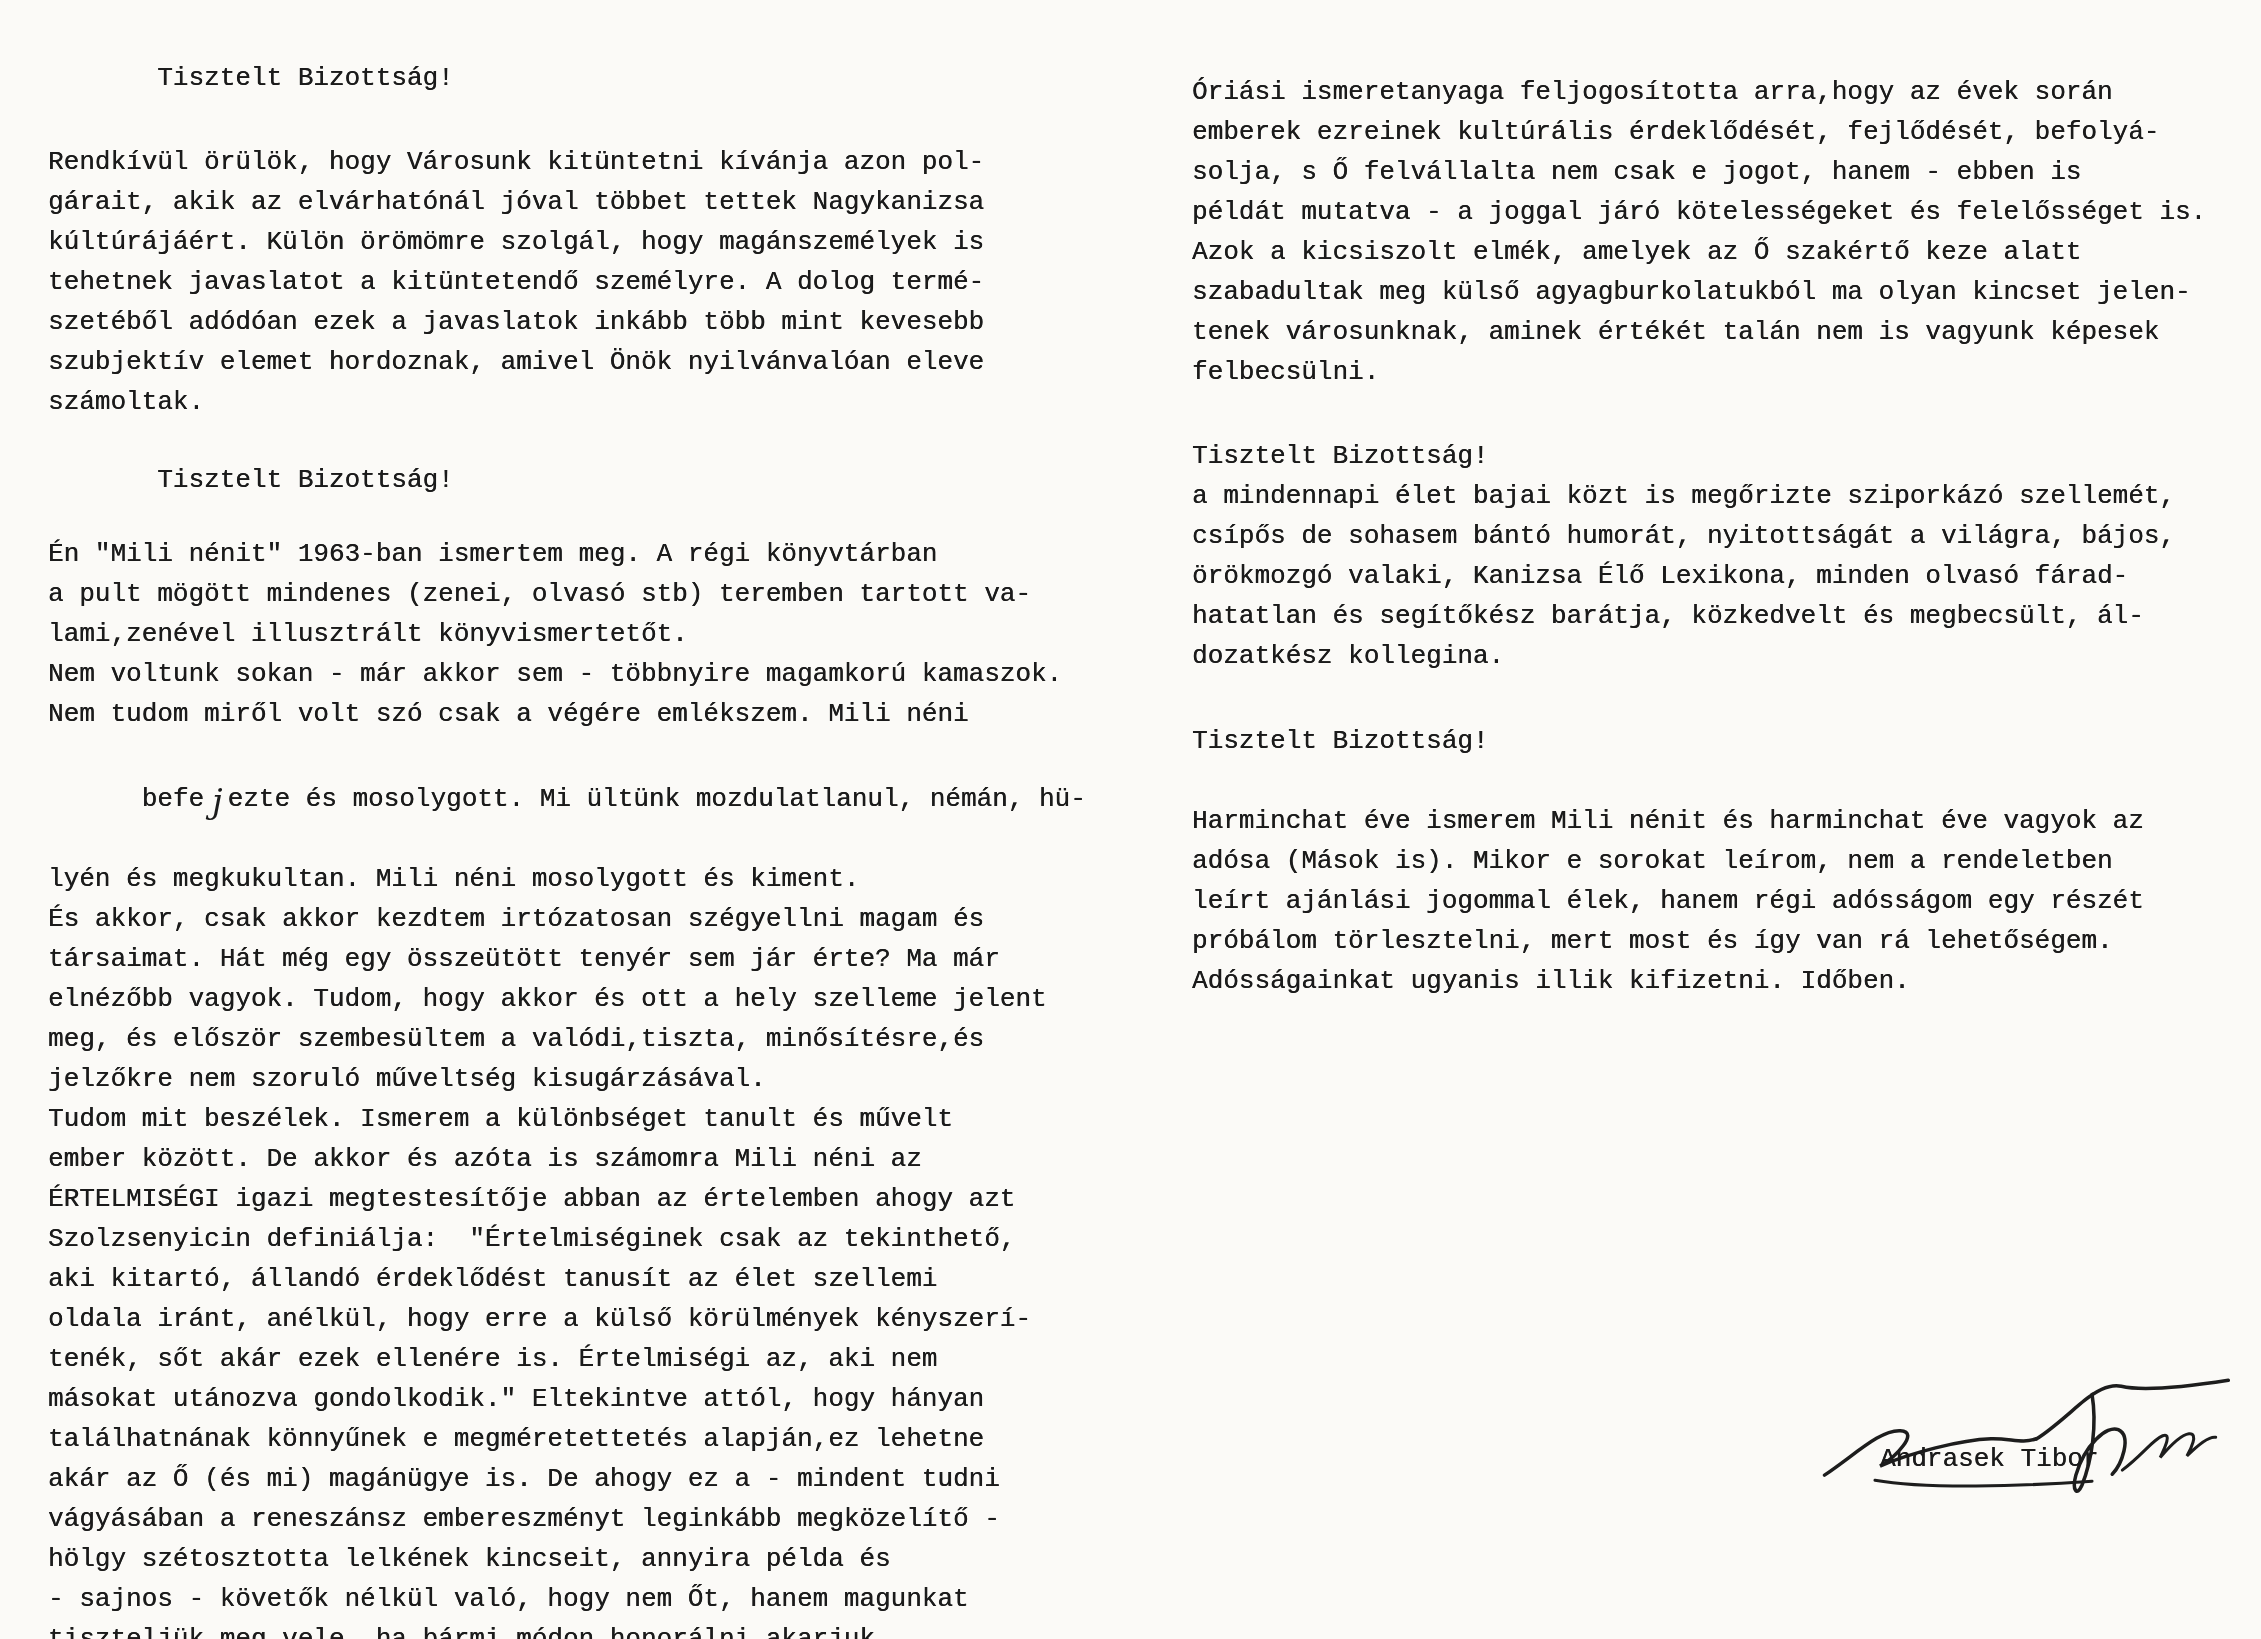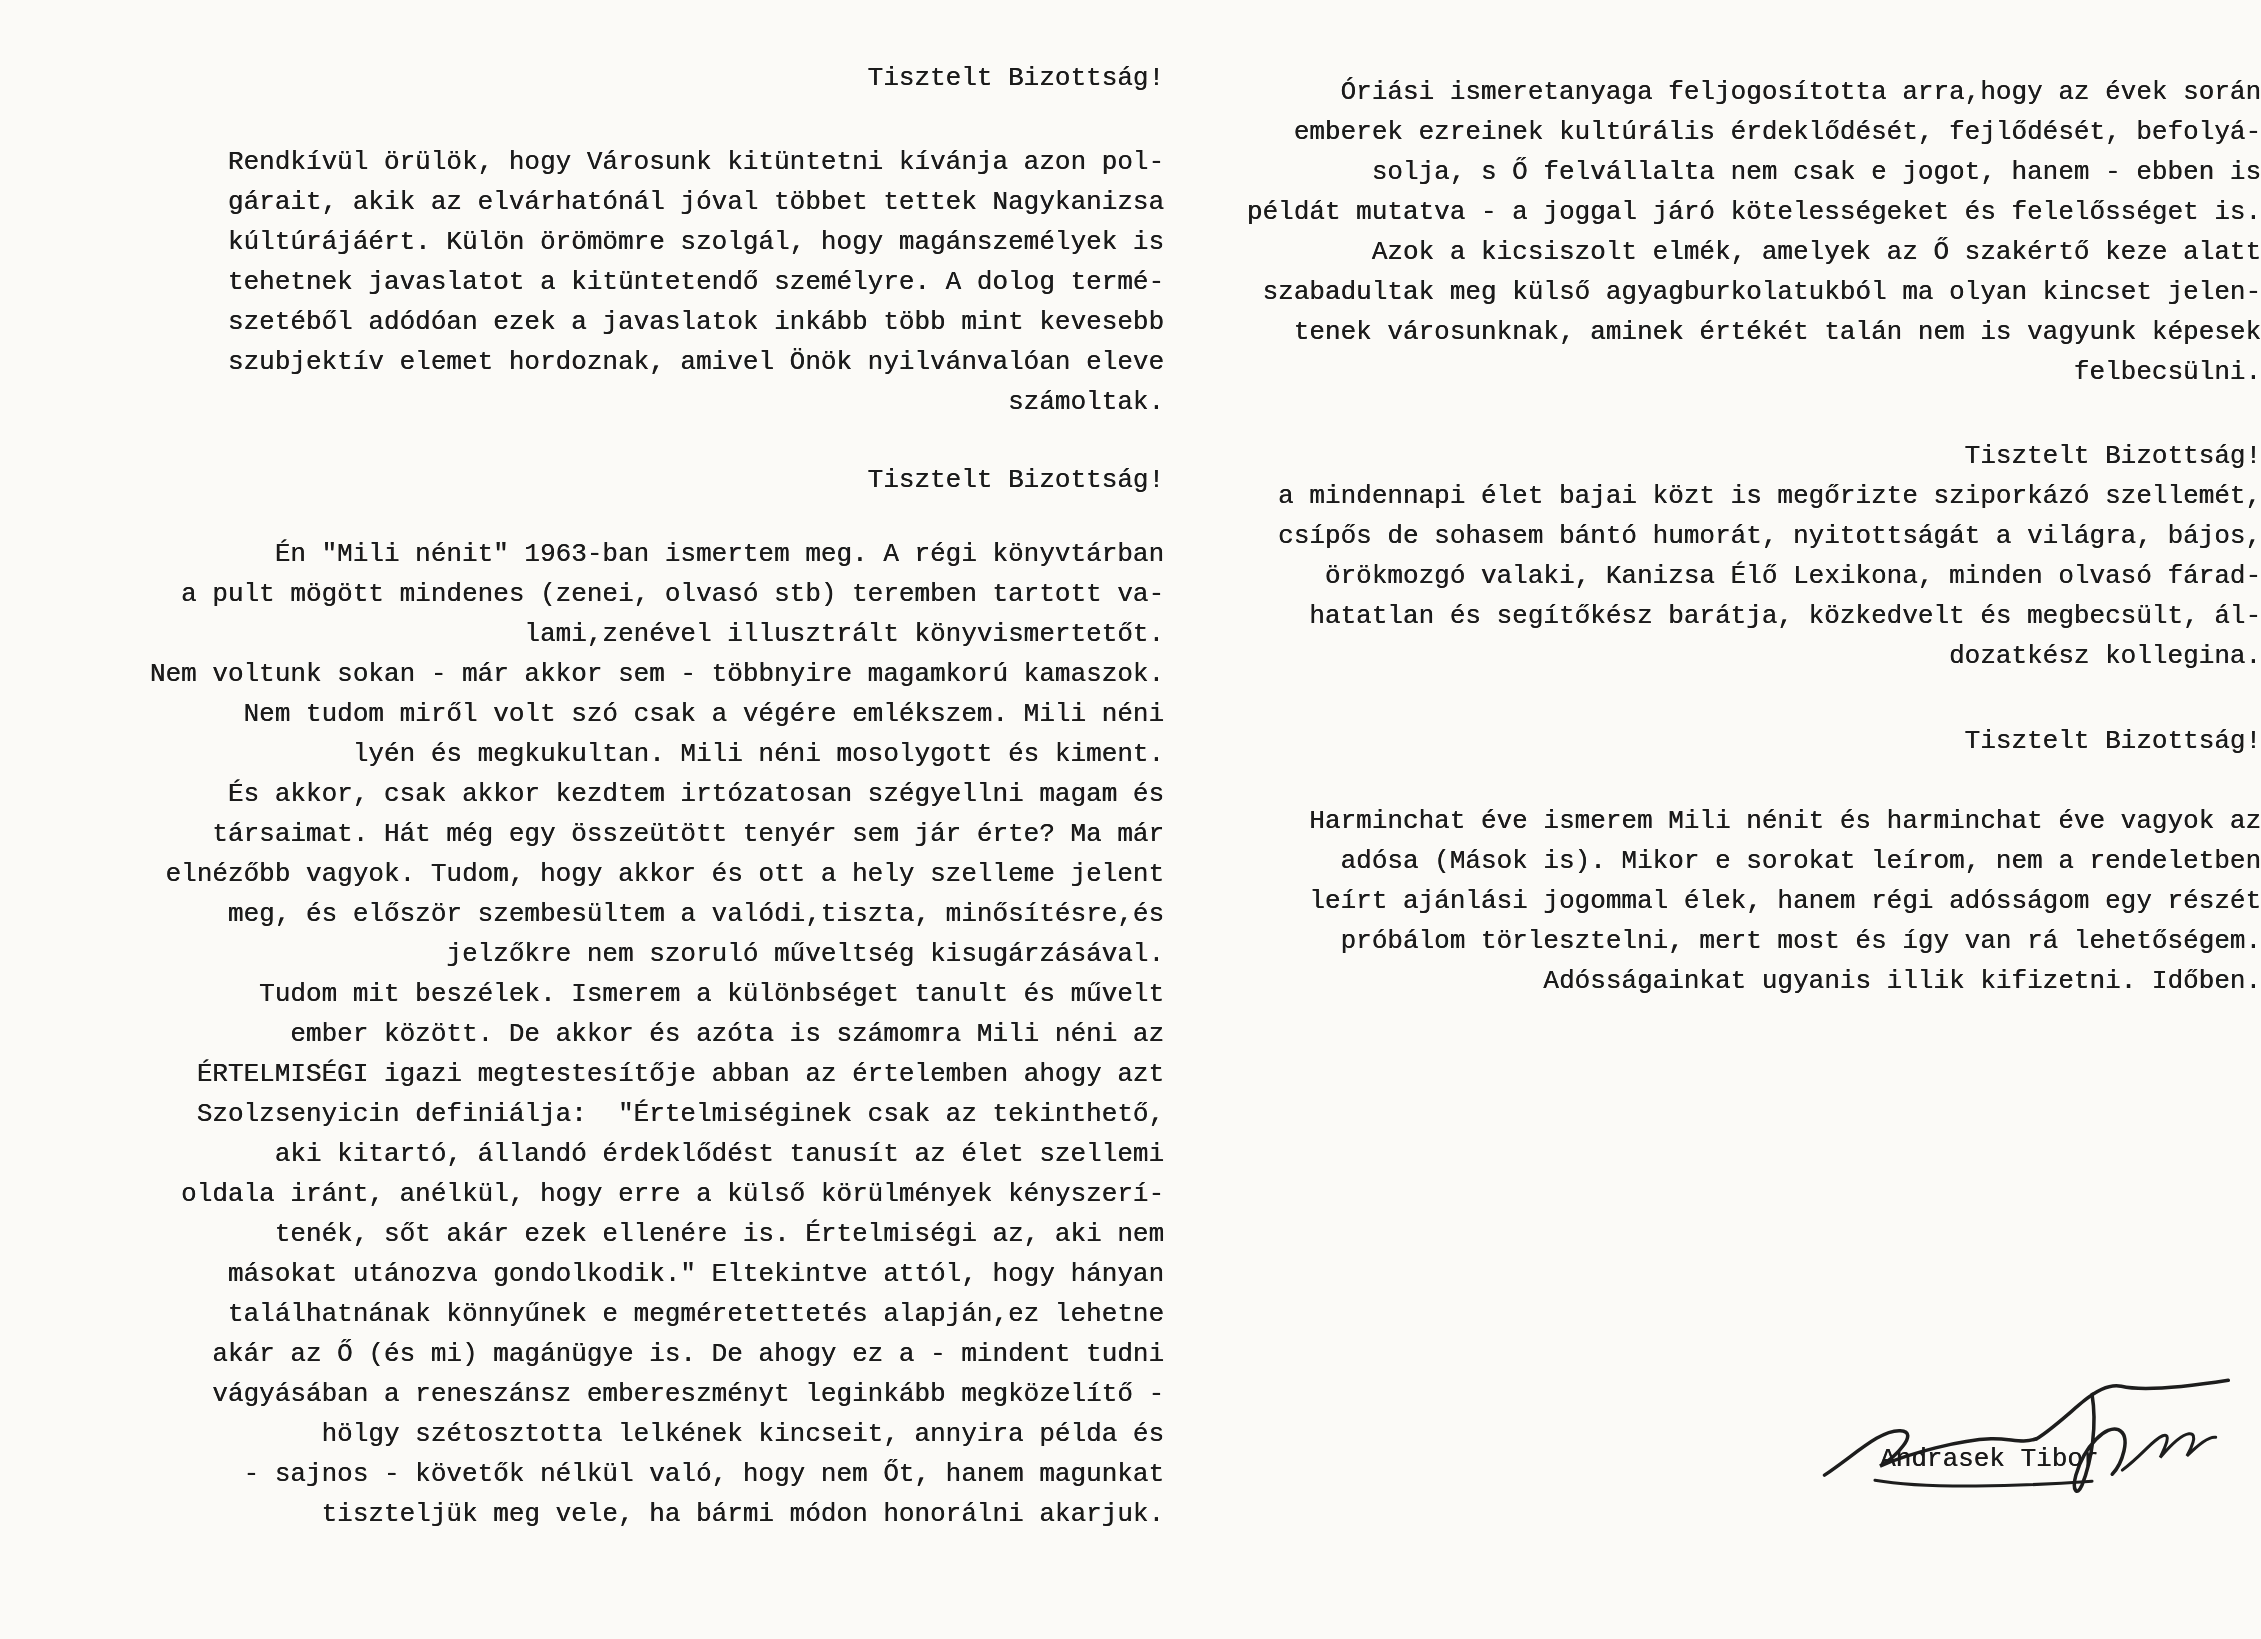--- a/index.html
+++ b/index.html
@@ -16,21 +16,20 @@
     position:absolute;
     font-size:26px;
     line-height:40px;
   }
   .col-left{ left:48px;  top:58px; width:1116px; }
   .col-right{ left:1192px; top:72px; width:1069px; }
   .para, .salut, .ins-line{
     white-space:pre-wrap;
     text-shadow:0.3px 0 0 currentColor;
     word-break:keep-all;
-    text-align:right;
   }
   .m-para1L{ margin-top:44px; }
   .m-salut2L{ margin-top:38px; }
   .m-para2aL{ margin-top:34px; }
   .m-salut1R{ margin-top:44px; }
   .m-para2aR{ margin-top:34px; }
   .m-salut2R{ margin-top:45px; }
   .m-para3R{ margin-top:40px; }
   .bold-line{
     font-weight:700;
@@ -83,20 +82,23 @@
 számoltak.</div>
 
     <div class="salut m-salut2L">       Tisztelt Bizottság!</div>
 
     <div class="para m-para2aL">Én "Mili nénit" 1963-ban ismertem meg. A régi könyvtárban
 a pult mögött mindenes (zenei, olvasó stb) teremben tartott va-
 lami,zenével illusztrált könyvismertetőt.
 Nem voltunk sokan - már akkor sem - többnyire magamkorú kamaszok.
 Nem tudom miről volt szó csak a végére emlékszem. Mili néni</div>
 
+    <div class="ins-line">
+      <span>befe</span><span class="hand-j">j</span><span>ezte és mosolygott. Mi ültünk mozdulatlanul, némán, hü-</span>
+    </div>
 
     <div class="para">lyén és megkukultan. Mili néni mosolygott és kiment.
 És akkor, csak akkor kezdtem irtózatosan szégyellni magam és
 társaimat. Hát még egy összeütött tenyér sem jár érte? Ma már
 elnézőbb vagyok. Tudom, hogy akkor és ott a hely szelleme jelent
 meg, és először szembesültem a valódi,tiszta, minősítésre,és
 jelzőkre nem szoruló műveltség kisugárzásával.
 Tudom mit beszélek. Ismerem a különbséget tanult és művelt
 ember között. De akkor és azóta is számomra Mili néni az
 ÉRTELMISÉGI igazi megtestesítője abban az értelemben ahogy azt

